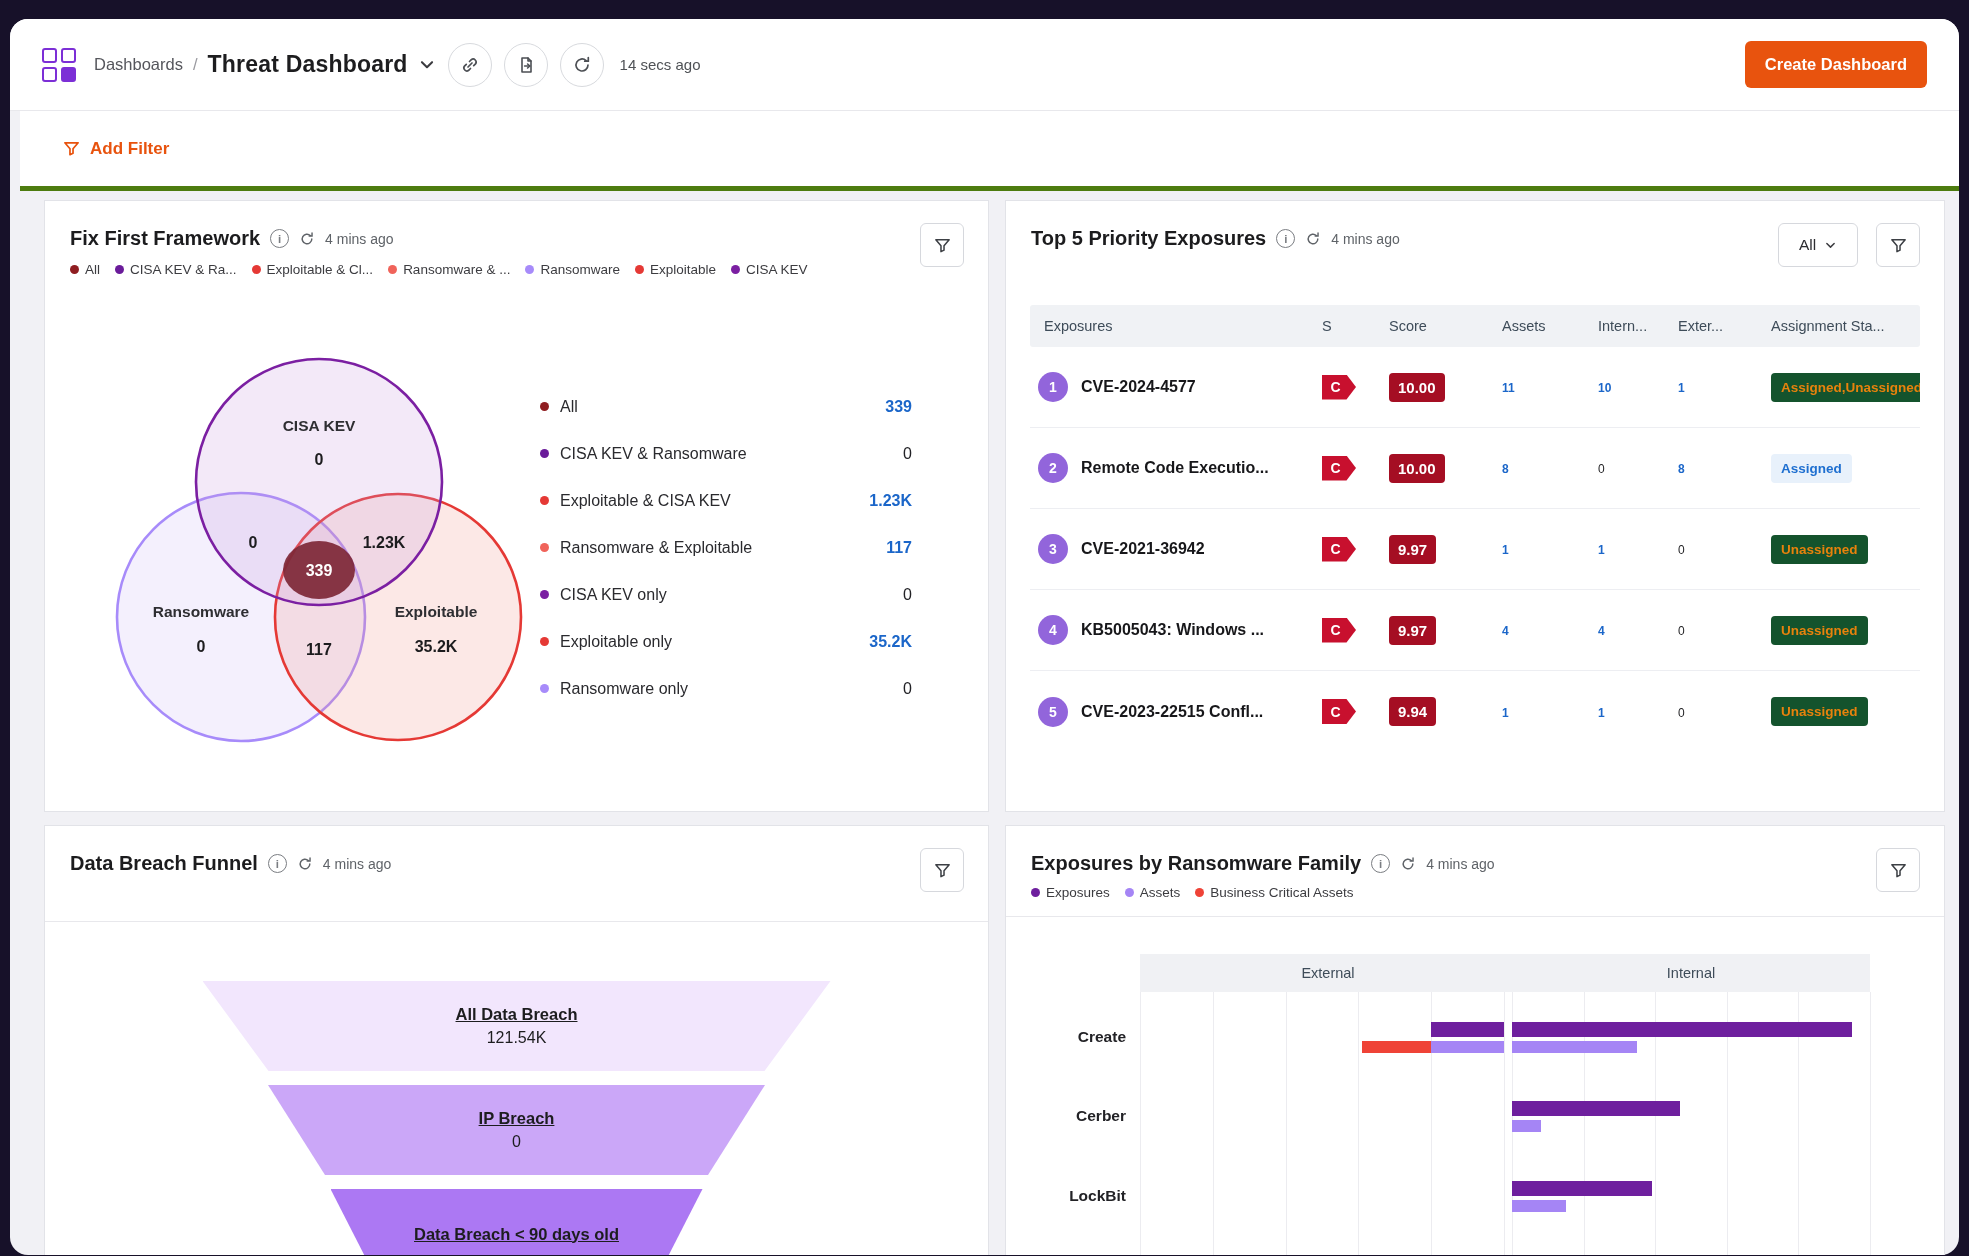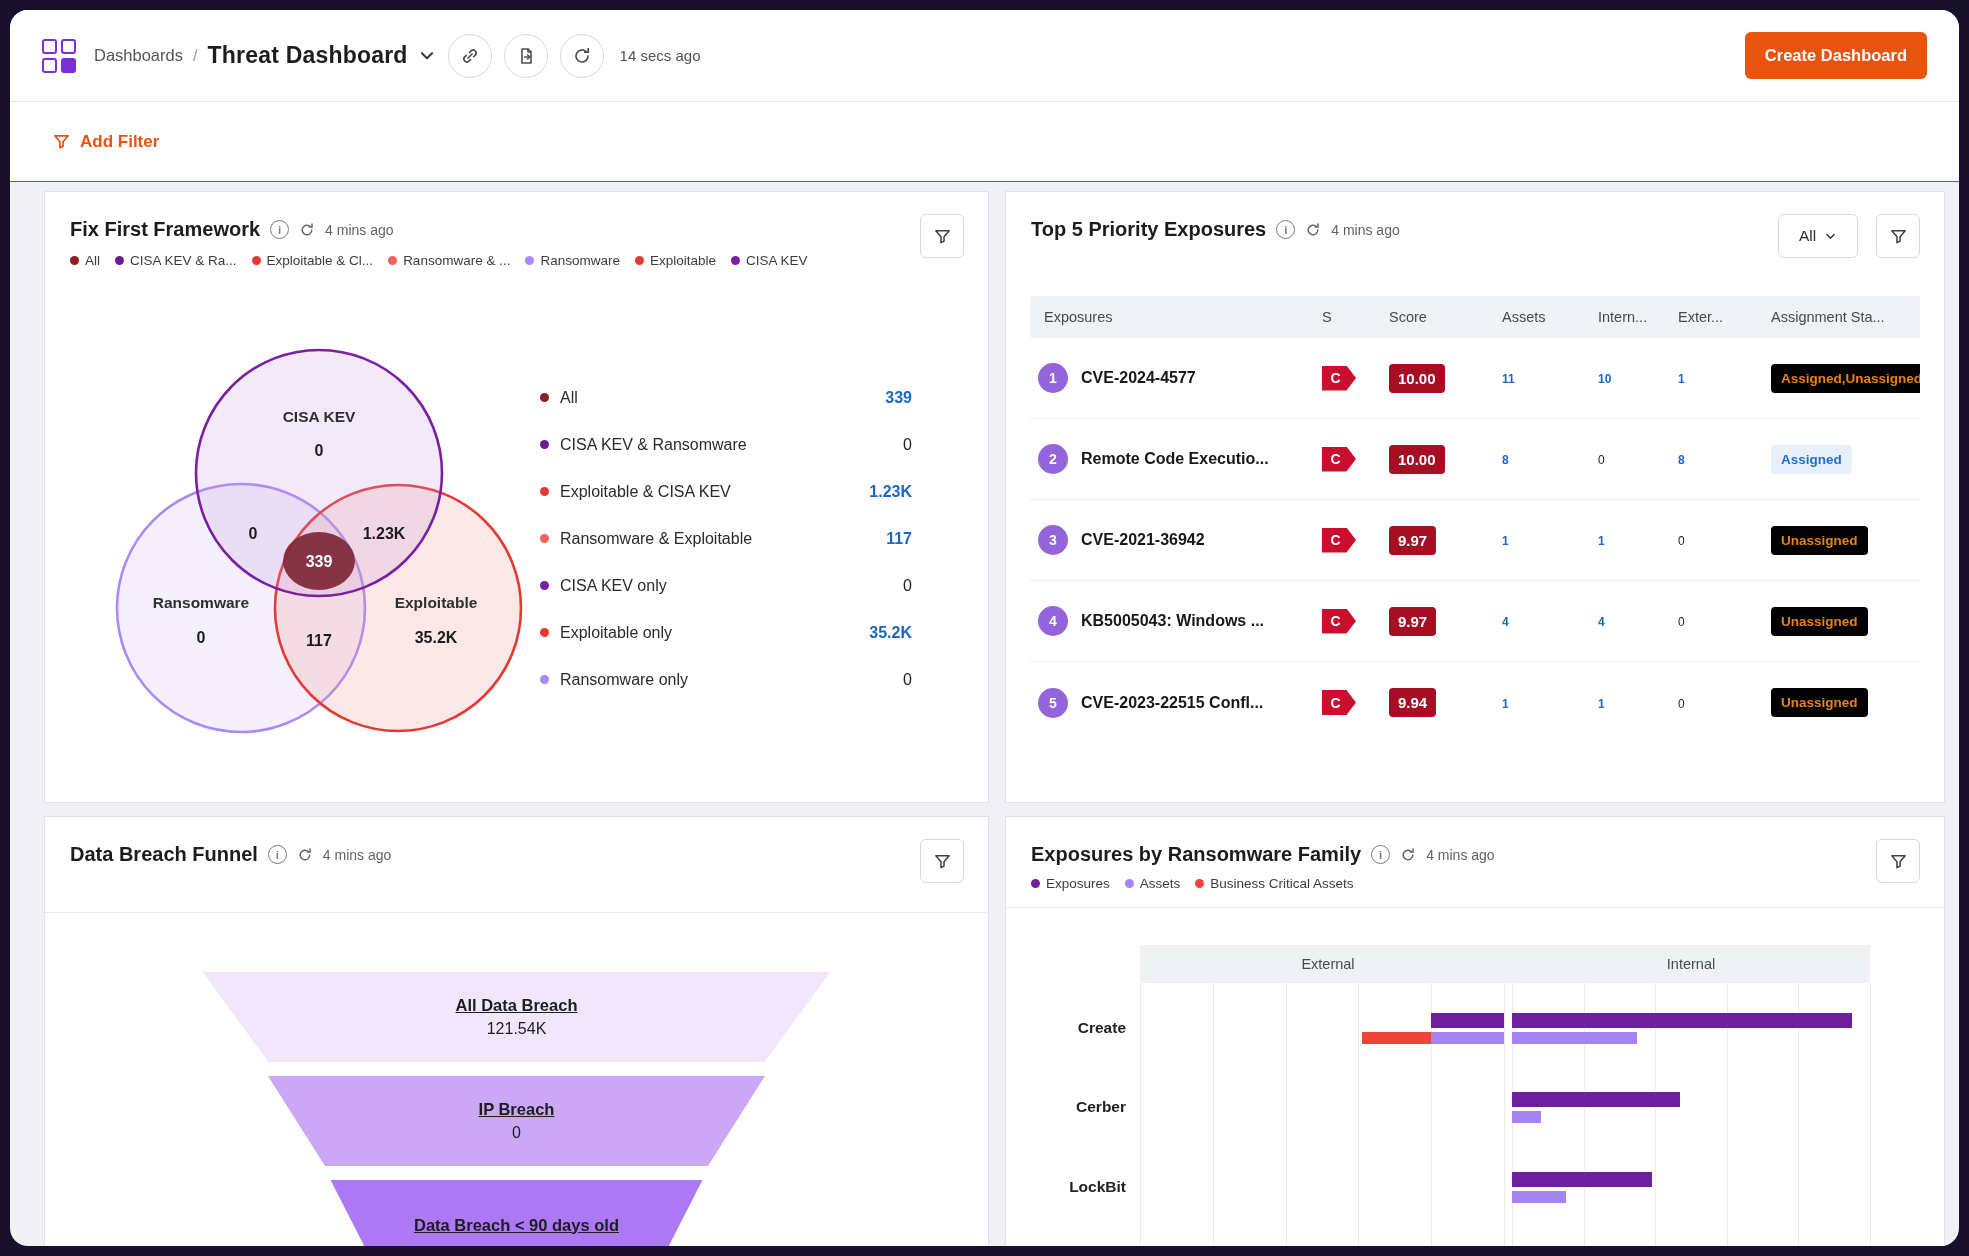--- a/index.html
+++ b/index.html
@@ -1,34 +1,34 @@
 <!DOCTYPE html>
 <html><head>
 <meta charset="utf-8">
 <style>
   *{margin:0;padding:0;box-sizing:border-box;}
   html,body{width:1969px;height:1256px;}
   body{background:#171129;font-family:"Liberation Sans",sans-serif;position:relative;}
-  .screen{position:absolute;left:10px;top:10px;width:1949px;height:1236px;background:#F1F1F5;border-radius:18px;overflow:hidden;}
+  .screen{position:absolute;left:10px;top:19px;width:1949px;height:1236px;background:#F1F1F5;border-radius:18px;overflow:hidden;}
 
   
   .topbar{height:92px;background:#fff;display:flex;align-items:center;padding:0 32px;border-bottom:1px solid #E8E8EC;}
   .dash-icon{display:grid;grid-template-columns:15px 15px;gap:4px;margin-right:18px;cursor:pointer;}
   .sq{width:15px;height:15px;border:2.6px solid #7C2FD6;border-radius:3px;}
   .sq-f{background:#7C2FD6;}
   .crumb-root{font-size:16.5px;color:#55565c;cursor:pointer;}
   .crumb-sep{font-size:16.5px;color:#9a9aa0;margin:0 10px;}
   .page-title{font-size:23px;font-weight:700;color:#1d1d1f;letter-spacing:.2px;}
   .chev-btn{margin-left:10px;cursor:pointer;display:flex;align-items:center;}
   .icon-btn-circle{width:44px;height:44px;border:1px solid #d8dade;border-radius:50%;display:flex;align-items:center;justify-content:center;background:#fff;cursor:pointer;margin-left:12px;}
   .refreshed{font-size:15px;color:#4f5256;margin-left:16px;}
   .create-btn{margin-left:auto;background:#E8530E;color:#fff;font-weight:700;font-size:16.5px;padding:14px 20px;border-radius:6px;border:none;cursor:pointer;}
 
   
-  .filterbar{height:80px;background:#fff;display:flex;align-items:center;padding:0 42px;border-bottom:1px solid #4d7c0f;}
+  .filterbar{height:80px;background:#fff;display:flex;align-items:center;padding:0 42px;border-bottom:5px solid #4d7c0f;margin-left:10px;}
   .add-filter{display:flex;align-items:center;gap:9px;color:#E8530E;font-weight:700;font-size:17px;cursor:pointer;}
 
   
   .content{padding:9px 14px 0 34px;display:grid;grid-template-columns:945px 940px;grid-template-rows:612px 600px;gap:13px 16px;}
   .panel{background:#fff;border:1px solid #E2E3E8;border-radius:0;position:relative;}
   .panel-head{display:flex;align-items:center;gap:10px;padding:26px 120px 0 25px;}
   .panel-title{font-size:20px;font-weight:700;color:#1c1c1e;white-space:nowrap;}
   .updated{font-size:14px;color:#5f6368;white-space:nowrap;}
   .info-icon{width:19px;height:19px;border:1.5px solid #7a7d82;border-radius:50%;color:#7a7d82;display:inline-flex;align-items:center;justify-content:center;font-size:11.5px;font-weight:700;cursor:pointer;flex:0 0 19px;}
   .info-icon::after{content:"i";}
@@ -61,21 +61,21 @@
   .cell{padding-left:14px;}
   .exp-cell{display:flex;align-items:center;gap:13px;padding-left:8px;overflow:hidden;}
   .rank{width:30px;height:30px;border-radius:50%;background:#9265DB;color:#fff;font-size:14px;font-weight:700;display:flex;align-items:center;justify-content:center;flex:0 0 30px;}
   .exp-name{font-size:16px;font-weight:700;color:#17171a;white-space:nowrap;overflow:hidden;}
   .sev-tag{width:34px;height:25px;background:#C8102E;color:#fff;font-weight:700;font-size:14px;display:flex;align-items:center;justify-content:center;padding-right:7px;clip-path:polygon(0 0,72% 0,100% 50%,72% 100%,0 100%);}
   .score-badge{display:inline-block;background:#A50E23;color:#fff;font-weight:700;font-size:15px;padding:6px 9px;border-radius:4px;}
   .num{font-size:12px;color:#1f1f22;}
   .num.link{color:#1B66C9;font-weight:600;}
   .assign-cell{overflow:hidden;white-space:nowrap;padding-left:14px;}
   .pill{display:inline-block;font-size:13.5px;font-weight:700;padding:7px 10px;border-radius:4px;white-space:nowrap;}
-  .pill-orange{background:#000000;color:#E8820C;}
+  .pill-orange{background:#14532d;color:#E8820C;}
   .pill-blue{background:#E8F1FB;color:#1E6FD0;}
 
   
   .funnel-head{border-bottom:1px solid #E8E8EC;padding-bottom:46px;}
   .funnel-chart{margin-top:59px;}
   .funnel-stage{height:90px;margin:0 auto 14px;display:flex;flex-direction:column;align-items:center;justify-content:center;gap:5px;cursor:pointer;}
   .fs-label{font-weight:700;font-size:16.5px;color:#1d1d1f;text-decoration:underline;}
   .fs-value{font-size:16px;color:#1d1d1f;}
 
   

